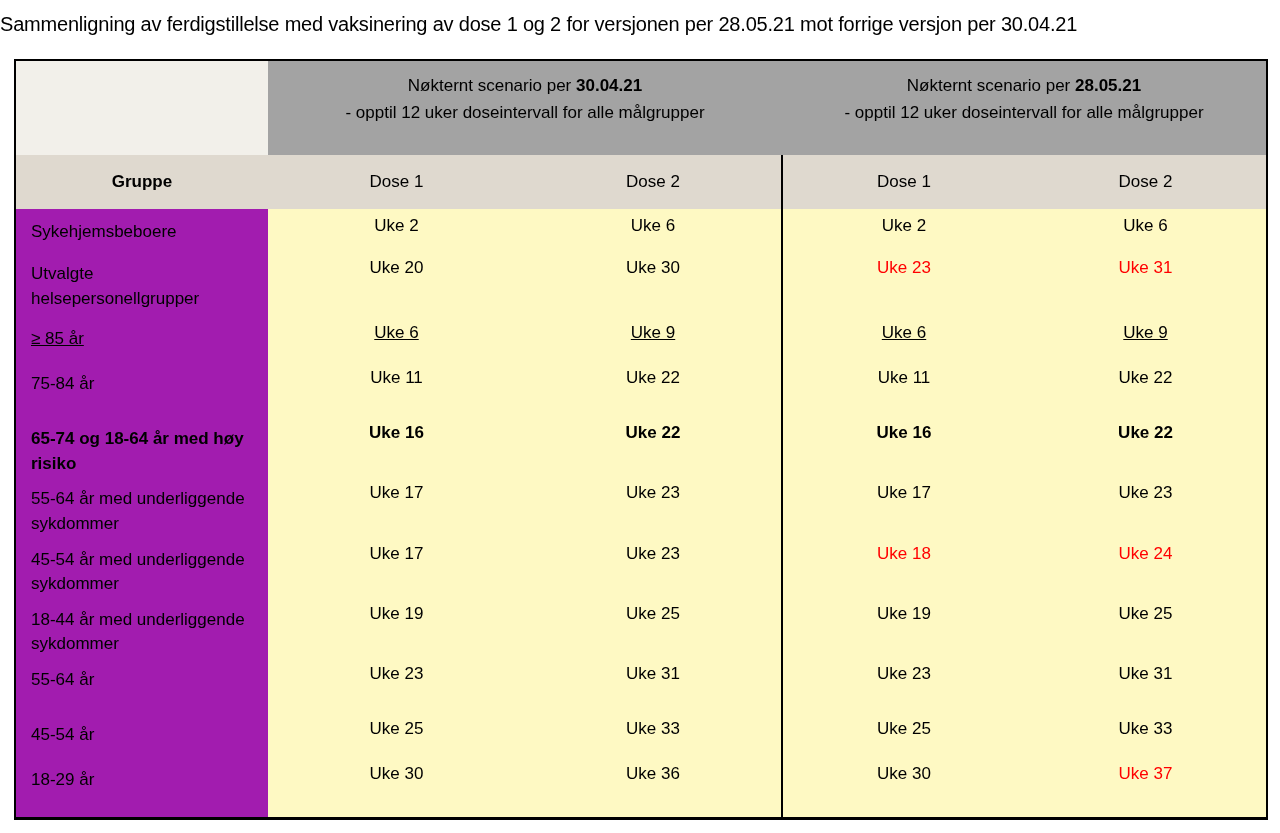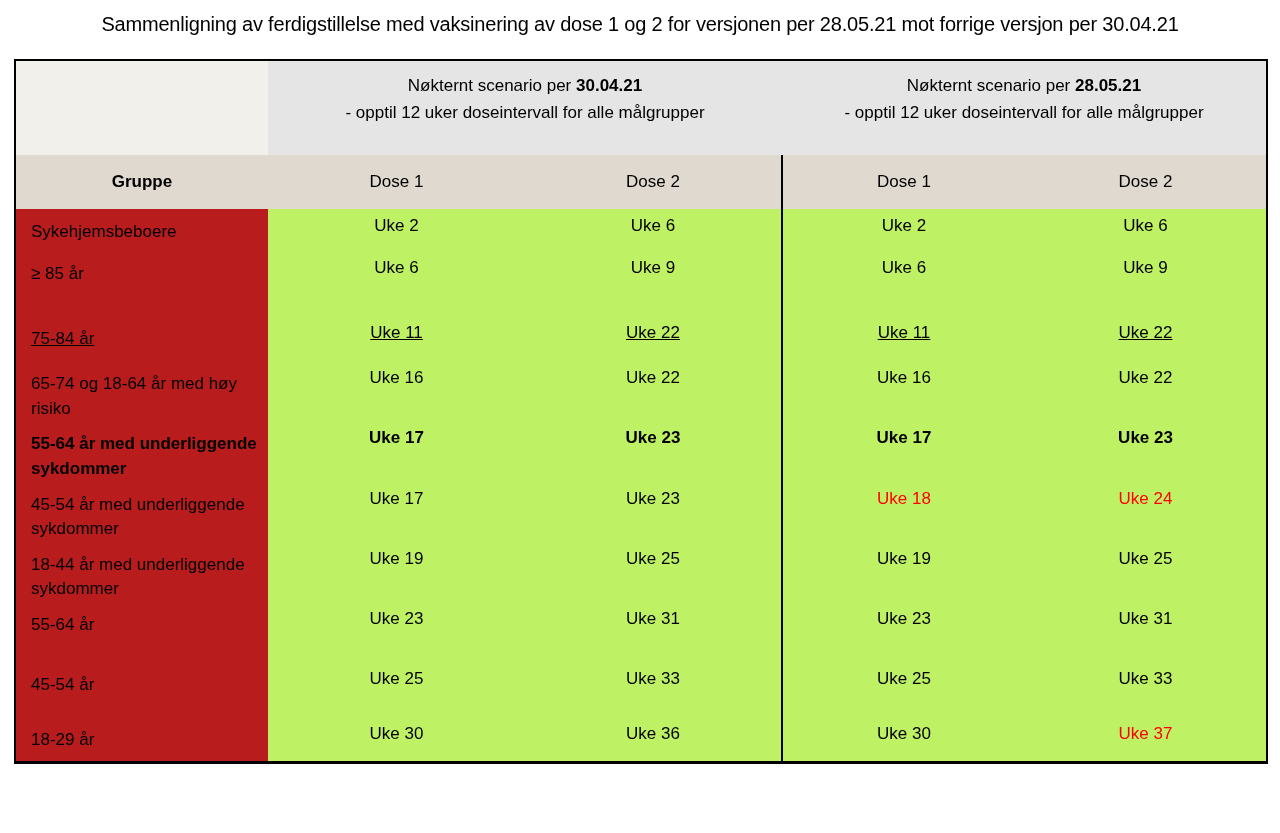--- a/index.html
+++ b/index.html
@@ -6,61 +6,61 @@
   html, body {
     width: 1280px; height: 833px;
     background: #ffffff;
     font-family: "Liberation Sans", sans-serif;
     color: #000000;
     overflow: hidden;
   }
   .page-title {
     width: 1280px;
     padding-top: 13px;
-    text-align: center;
+    text-align: left;
     font-size: 20px;
     letter-spacing: -0.2px;
     white-space: nowrap;
   }
   table.comparison {
     position: absolute;
     left: 14px; top: 59px;
     width: 1252px;
     border-collapse: collapse;
     table-layout: fixed;
     border: 2px solid #000000;
     border-bottom-width: 3px;
     font-size: 17px;
   }
   thead tr.scenario-band th {
-    background: #e5e5e5;
+    background: #a3a3a3;
     height: 95px;
     vertical-align: top;
     padding-top: 11px;
     font-weight: normal;
     text-align: center;
     line-height: 1.6;
   }
   thead tr.scenario-band th.spacer { background: #f2f0ea; }
   .scenario-title b { font-weight: bold; }
   thead tr.col-band th {
     background: #dfd9cf;
     height: 54px;
     vertical-align: middle;
     text-align: center;
     font-weight: normal;
   }
   thead tr.col-band th.group-head { font-weight: bold; }
   thead tr.col-band th.dose-head { }
   tbody td {
     vertical-align: top;
-    background: #bef264;
+    background: #fef9c3;
   }
   tbody td.group-cell {
-    background: #b91c1c;
+    background: #a21caf;
     text-align: left;
     padding: 11px 10px 0 15px;
     line-height: 1.45;
   }
   tbody td.value-cell {
     text-align: center;
     padding-top: 7px;
   }
   
   thead tr.col-band th:nth-child(4),
@@ -114,20 +114,27 @@
   </thead>
   <tbody id="table-body">
   <tr>
     <td class="group-cell">Sykehjemsbeboere</td>
     <td class="value-cell">Uke 2</td>
     <td class="value-cell">Uke 6</td>
     <td class="value-cell">Uke 2</td>
     <td class="value-cell">Uke 6</td>
   </tr>
 
+  <tr>
+    <td class="group-cell">Utvalgte helsepersonellgrupper</td>
+    <td class="value-cell">Uke 20</td>
+    <td class="value-cell">Uke 30</td>
+    <td class="value-cell red">Uke 23</td>
+    <td class="value-cell red">Uke 31</td>
+  </tr>
 
   <tr>
     <td class="group-cell">≥ 85 år</td>
     <td class="value-cell">Uke 6</td>
     <td class="value-cell">Uke 9</td>
     <td class="value-cell">Uke 6</td>
     <td class="value-cell">Uke 9</td>
   </tr>
 
   <tr>

